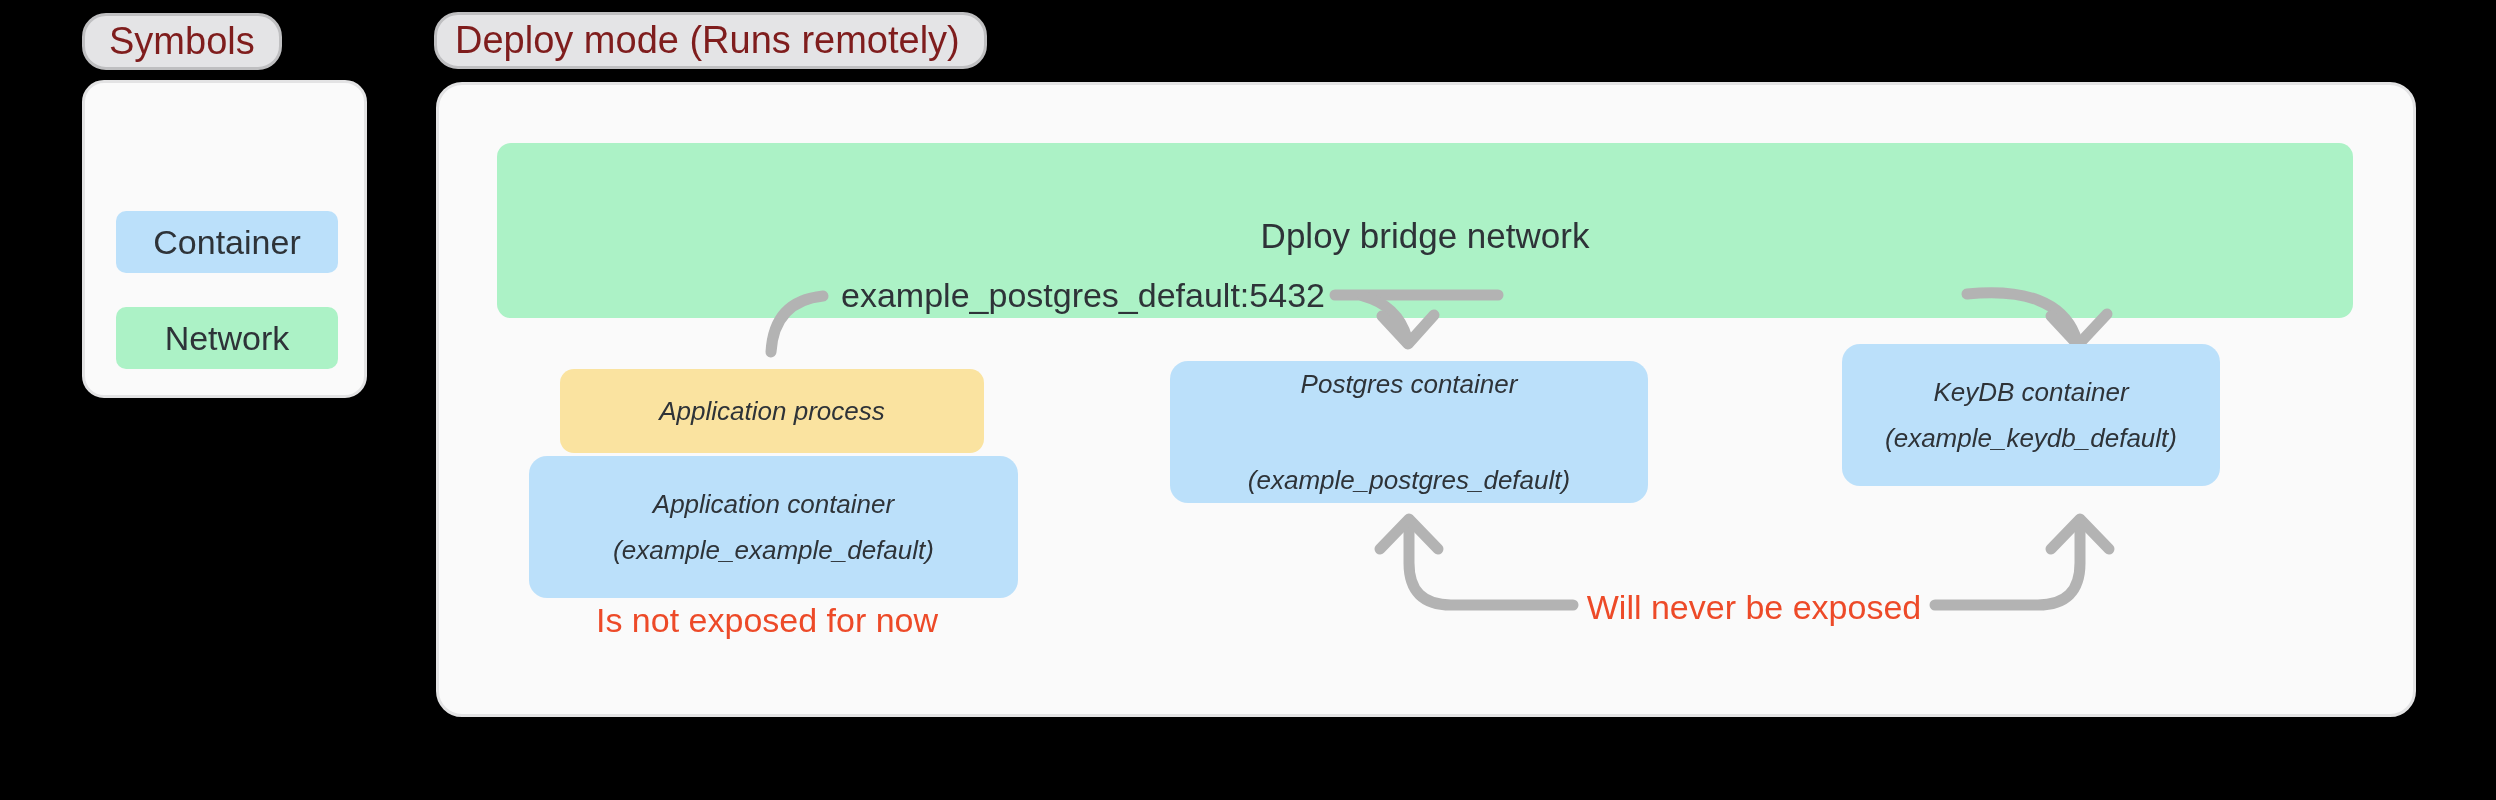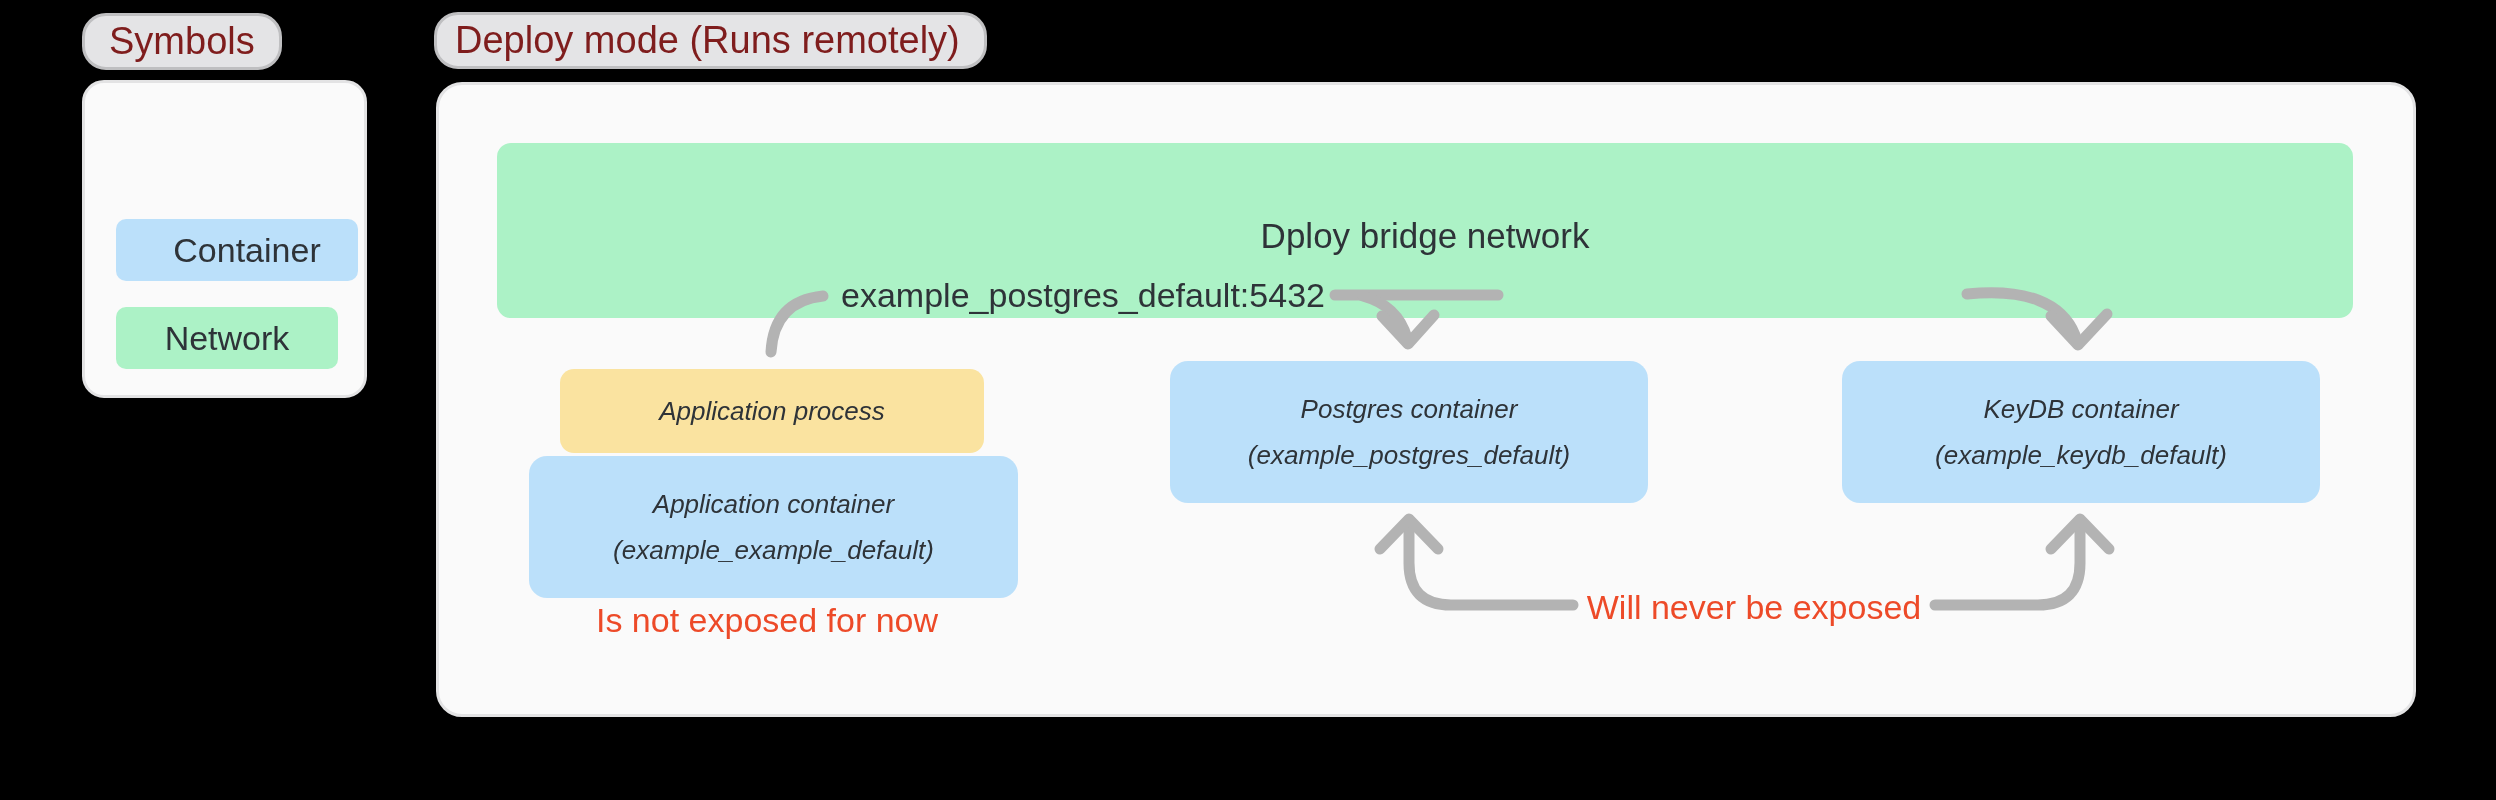--- a/index.html
+++ b/index.html
@@ -51,21 +51,21 @@
 </head>
 <body>
 
 <div id="stage">
 
   <div class="chip" style="left:82px;top:13px;">
     <span>Symbols</span>
   </div>
 
   <div class="panel" style="left:82px;top:80px;width:285px;height:318px;border-radius:22px;">
-    <div class="legend-box" style="top:136px;background:var(--blue);padding-left:20px;">
+    <div class="legend-box" style="top:128px;background:var(--blue);">
       <span>Container</span>
     </div>
     <div class="legend-box" style="top:224px;background:var(--green);">
       <span>Network</span>
     </div>
   </div>
 
   <div class="chip" style="left:434px;top:12px;padding-left:18px;">
     <span>Deploy mode (Runs remotely)</span>
   </div>
@@ -96,26 +96,26 @@
 
   <div class="node yellow" style="left:560px;top:369px;width:424px;height:84px;">
     <span>Application process</span>
   </div>
 
   <div class="node blue" style="left:529px;top:456px;width:489px;height:142px;">
     <span>Application container</span>
     <span>(example_example_default)</span>
   </div>
 
-  <div class="node blue" style="left:1170px;top:361px;width:478px;height:142px;">
+  <div class="node blue" style="left:1170px;top:361px;width:478px;height:142px;justify-content:space-between;">
     <span>Postgres container</span>
     <span>(example_postgres_default)</span>
   </div>
 
-  <div class="node blue" style="left:1842px;top:361px;width:478px;height:142px;">
+  <div class="node blue" style="left:1842px;top:344px;width:378px;height:142px;">
     <span>KeyDB container</span>
     <span>(example_keydb_default)</span>
   </div>
 
   <div class="red-note" style="left:767px;top:620px;">Is not exposed for now</div>
   <div class="red-note" style="left:1754px;top:607px;">Will never be exposed</div>
 
 </div>
 
 </body></html>

